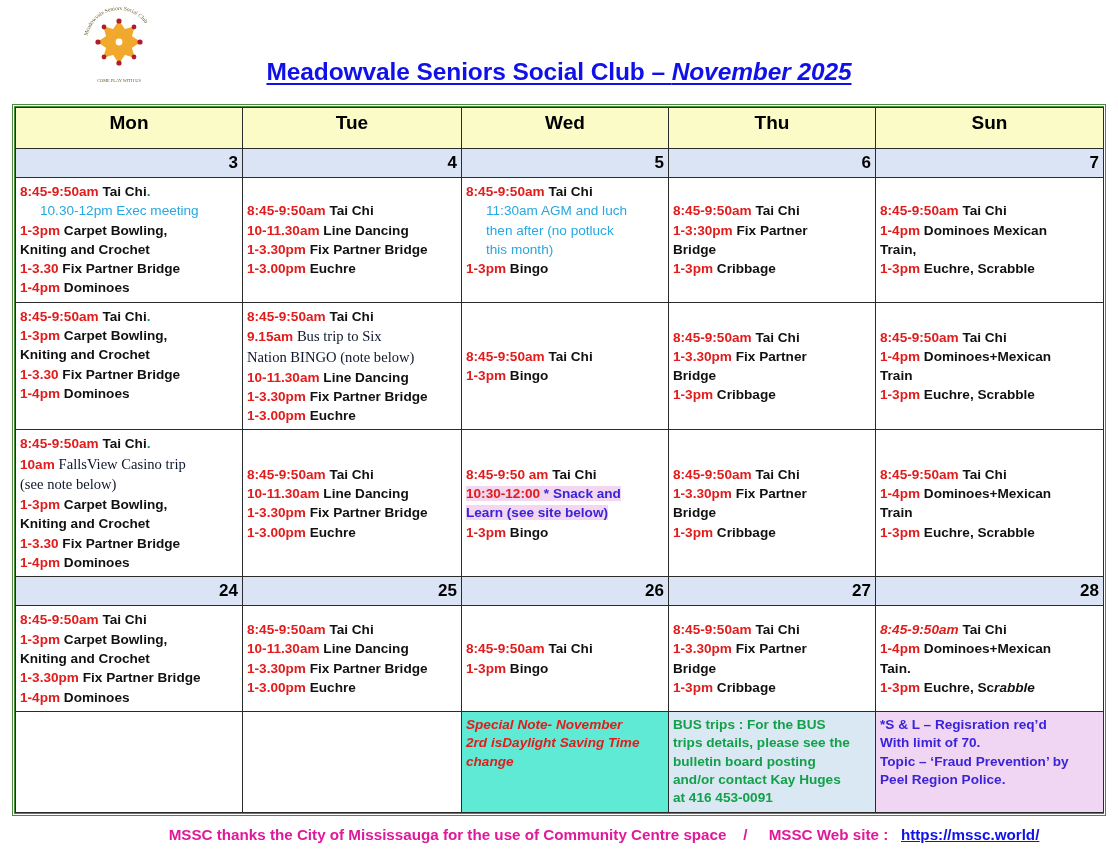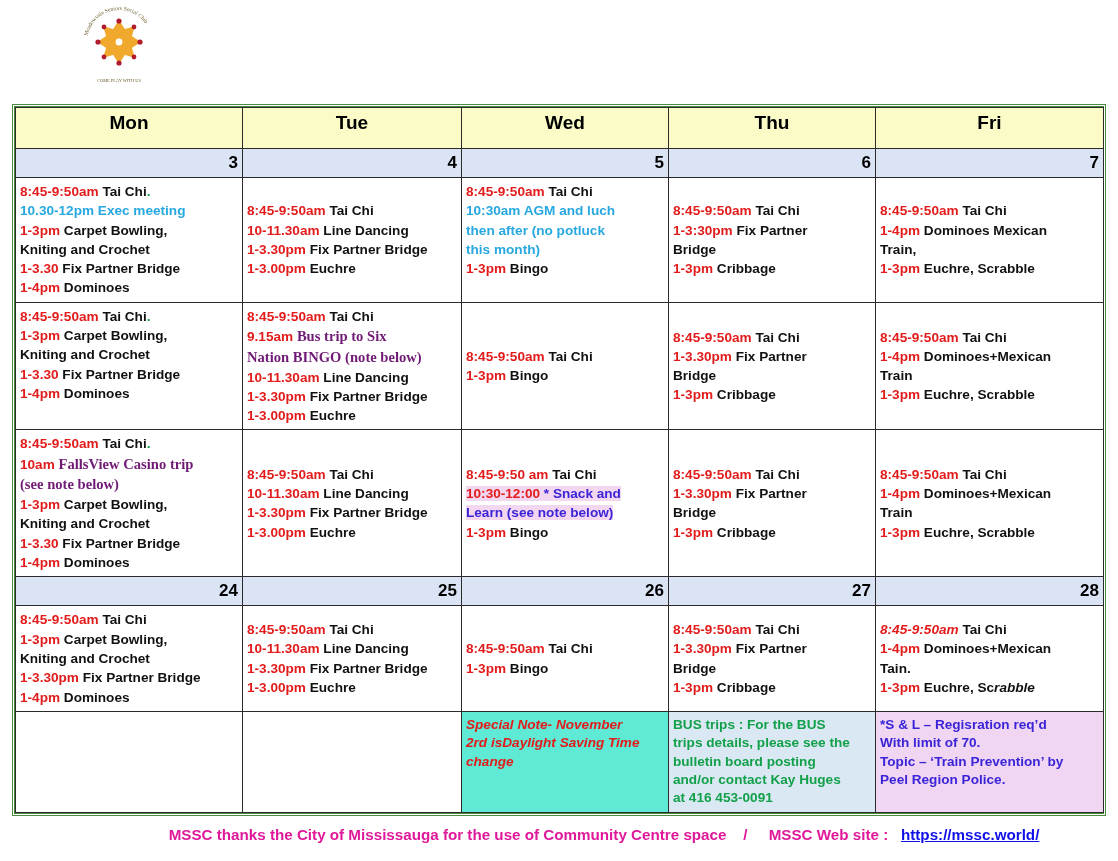--- a/index.html
+++ b/index.html
@@ -69,23 +69,23 @@
   td.daycell{
     background:#ffffff;
     padding:4px 3px 4px 6px;
     font-size:13.6px;
     line-height:1.42;
   }
   td.daycell.mid{vertical-align:middle;}
   .ev{white-space:normal;}
   .t{color:#e21b1b;font-weight:bold;}
   .d{color:#111111;font-weight:bold;}
-  .cyan{color:#27a8e0;font-weight:bold;}
+  .cyan{color:#27a8e0;font-weight:normal;margin-left:20px;}
   .green{color:#0f9b4a;font-weight:bold;}
-  .grn-serif{color:#701a75;font-weight:bold;font-family:"Liberation Serif",serif;font-size:14.6px;}
+  .grn-serif{color:#0f172a;font-weight:normal;font-family:"Liberation Serif",serif;font-size:14.6px;}
   .purple{color:#3b24d8;font-weight:bold;}
   .hl-pink{background:#f3d6ef;}
   .ital{font-style:italic;}
 
   
   td.note{
     height:100px;
     padding:5px 7px;
     font-size:13.6px;
     line-height:1.35;
@@ -142,38 +142,41 @@
           <circle cx="36" cy="25" r="2.4"></circle>
           <circle cx="66" cy="25" r="2.4"></circle>
           <circle cx="36" cy="55" r="2.4"></circle>
           <circle cx="66" cy="55" r="2.4"></circle>
         </g>
         <circle cx="51" cy="40" r="3.4" fill="#ffffff"></circle>
         <text x="51" y="80" font-size="4.4" text-anchor="middle" font-family="Liberation Serif, serif" fill="#6b5a2a">COME PLAY WITH US</text>
       </svg>
     </div>
 
+    <div class="title">
+      <span class="u">Meadowvale Seniors Social Club – </span><span class="u ital">November  2025</span>
+    </div>
   </div>
 
   <div class="cal-wrap">
     <table class="cal">
       <colgroup>
         <col class="c-mon">
           <col class="c-tue">
           <col class="c-wed">
           <col class="c-thu">
           <col class="c-fri">
       </colgroup>
       <thead>
         <tr id="dow-row">
             <th class="dow">Mon</th>
             <th class="dow">Tue</th>
             <th class="dow">Wed</th>
             <th class="dow">Thu</th>
-            <th class="dow">Fri</th>
+            <th class="dow">Sun</th>
           </tr>
       </thead>
       <tbody id="cal-body">
           <tr>
             <td class="datebar">3</td>
             <td class="datebar">4</td>
             <td class="datebar">5</td>
             <td class="datebar">6</td>
             <td class="datebar">7</td>
           </tr>
@@ -187,21 +190,21 @@
               <div class="ev"><span class="t">1-4pm </span><span class="d">Dominoes</span></div>
             </td>
             <td class="daycell mid">
               <div class="ev"><span class="t">8:45-9:50am </span><span class="d">Tai Chi</span></div>
               <div class="ev"><span class="t">10-11.30am </span><span class="d">Line Dancing</span></div>
               <div class="ev"><span class="t">1-3.30pm </span><span class="d">Fix Partner Bridge</span></div>
               <div class="ev"><span class="t">1-3.00pm </span><span class="d">Euchre</span></div>
             </td>
             <td class="daycell">
               <div class="ev"><span class="t">8:45-9:50am </span><span class="d">Tai Chi</span></div>
-              <div class="ev"><span class="cyan">10:30am  AGM and luch</span></div>
+              <div class="ev"><span class="cyan">11:30am  AGM and luch</span></div>
               <div class="ev"><span class="cyan">then after (no potluck</span></div>
               <div class="ev"><span class="cyan">this month)</span></div>
               <div class="ev"><span class="t">1-3pm </span><span class="d">Bingo</span></div>
             </td>
             <td class="daycell mid">
               <div class="ev"><span class="t">8:45-9:50am </span><span class="d">Tai Chi</span></div>
               <div class="ev"><span class="t">1-3:30pm </span><span class="d">Fix Partner</span></div>
               <div class="ev"><span class="d">Bridge</span></div>
               <div class="ev"><span class="t">1-3pm </span><span class="d">Cribbage</span></div>
             </td>
@@ -257,21 +260,21 @@
             </td>
             <td class="daycell mid">
               <div class="ev"><span class="t">8:45-9:50am </span><span class="d">Tai Chi</span></div>
               <div class="ev"><span class="t">10-11.30am </span><span class="d">Line Dancing</span></div>
               <div class="ev"><span class="t">1-3.30pm </span><span class="d">Fix Partner Bridge</span></div>
               <div class="ev"><span class="t">1-3.00pm </span><span class="d">Euchre</span></div>
             </td>
             <td class="daycell mid">
               <div class="ev"><span class="t">8:45-9:50 am </span><span class="d">Tai Chi</span></div>
               <div class="ev"><span class="t hl-pink">10:30-12:00 </span><span class="purple hl-pink">* Snack and</span></div>
-              <div class="ev"><span class="purple hl-pink">Learn (see note below)</span></div>
+              <div class="ev"><span class="purple hl-pink">Learn (see site below)</span></div>
               <div class="ev"><span class="t">1-3pm </span><span class="d">Bingo</span></div>
             </td>
             <td class="daycell mid">
               <div class="ev"><span class="t">8:45-9:50am </span><span class="d">Tai Chi</span></div>
               <div class="ev"><span class="t">1-3.30pm </span><span class="d">Fix Partner</span></div>
               <div class="ev"><span class="d">Bridge</span></div>
               <div class="ev"><span class="t">1-3pm </span><span class="d">Cribbage</span></div>
             </td>
             <td class="daycell mid">
               <div class="ev"><span class="t">8:45-9:50am </span><span class="d">Tai Chi</span></div>
@@ -329,21 +332,21 @@
             <td class="note bluebg">
               <div>BUS trips : For the BUS</div>
               <div>trips details, please see the</div>
               <div>bulletin board posting</div>
               <div>and/or contact Kay Huges</div>
               <div>at 416 453-0091</div>
             </td>
             <td class="note lav">
               <div>*S &amp; L – Regisration req’d</div>
               <div>With limit of 70.</div>
-              <div>Topic –  ‘Train Prevention’ by</div>
+              <div>Topic –  ‘Fraud Prevention’ by</div>
               <div>Peel Region Police.</div>
             </td>
           </tr>
         </tbody>
     </table>
   </div>
 
   <div class="footer">
     <span>MSSC thanks the City of Mississauga for the use of Community Centre space</span>
     <span class="sep">&nbsp;&nbsp;&nbsp;/&nbsp;&nbsp;&nbsp;&nbsp;</span>

